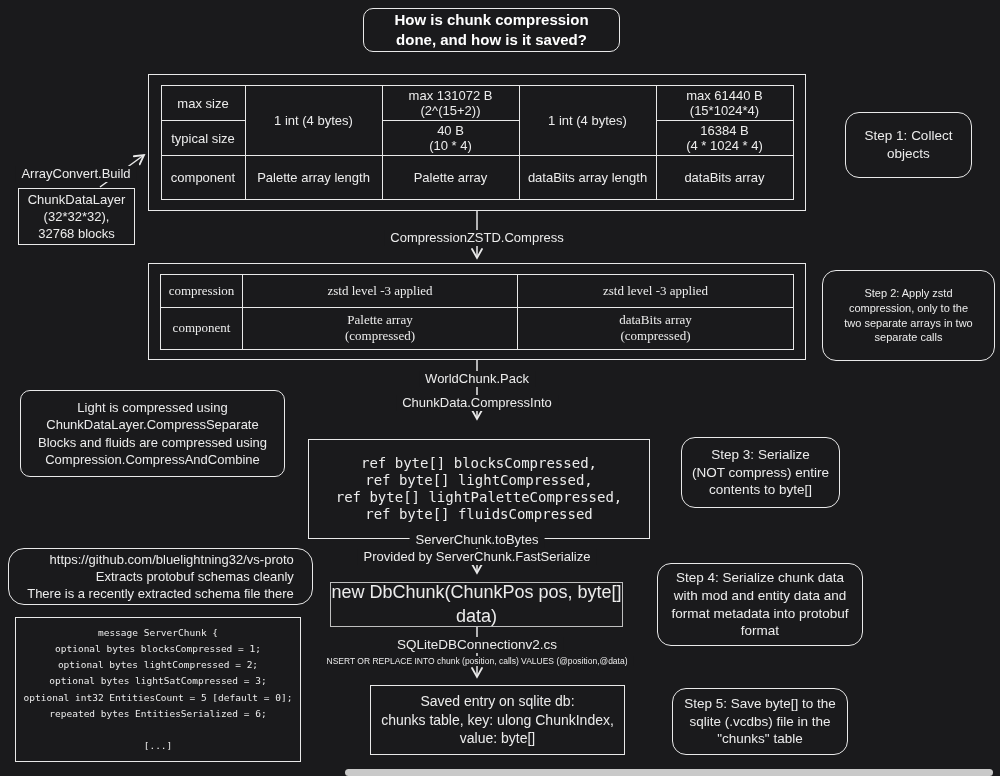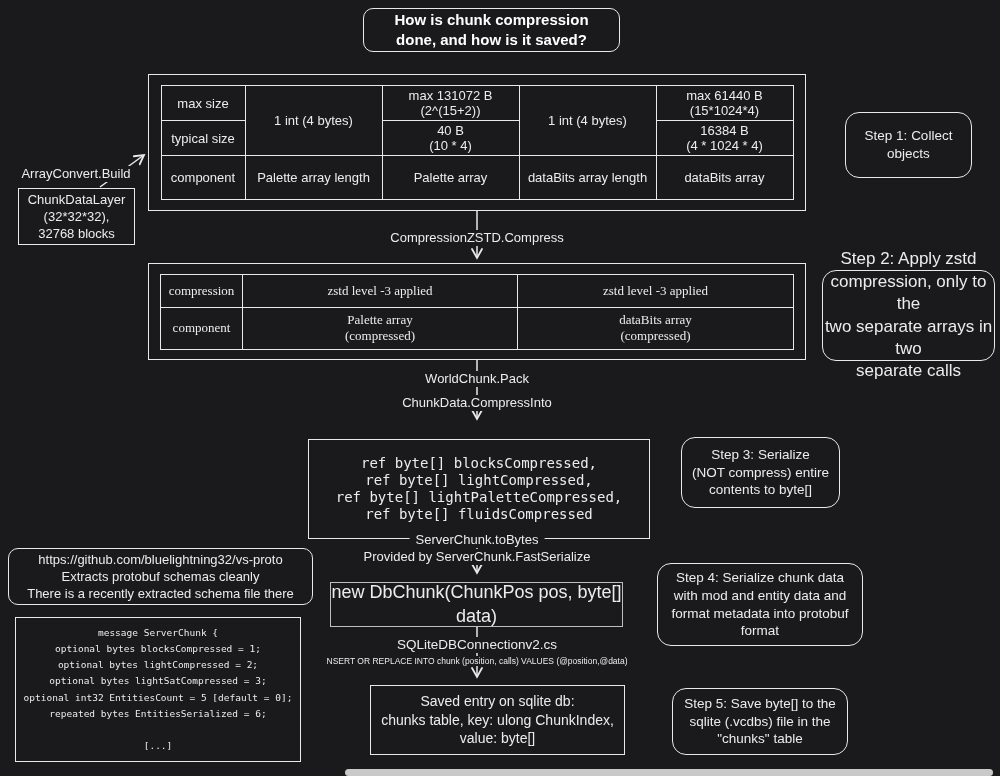--- a/index.html
+++ b/index.html
@@ -131,42 +131,46 @@
         <td>component</td>
         <td>Palette array
 (compressed)</td>
         <td>dataBits array
 (compressed)</td>
       </tr>
     </tbody>
       </table>
   </div>
 
-  <div class="box rounded ml" style="left:822px;top:270px;width:173px;height:91px;font-size:17px;">Step 2: Apply zstd
+  <div class="box rounded ml" style="left:822px;top:270px;width:173px;height:91px;font-size:11px;">Step 2: Apply zstd
 compression, only to the
 two separate arrays in two
 separate calls</div>
 
   <div class="lbl" style="left:477px;top:371px;">WorldChunk.Pack</div>
   <div class="lbl" style="left:477px;top:395px;">ChunkData.CompressInto</div>
 
+  <div class="box rounded ml" style="left:20px;top:390px;width:265px;height:87px;border-radius:10px;">Light is compressed using
+ChunkDataLayer.CompressSeparate
+Blocks and fluids are compressed using
+Compression.CompressAndCombine</div>
 
   <div class="box ml mono" style="left:308px;top:423px;width:342px;height:100px;border-width:1px;font-size:14px;line-height:1.22;margin-top:16px;">ref byte[] blocksCompressed,
 ref byte[] lightCompressed,
 ref byte[] lightPaletteCompressed,
 ref byte[] fluidsCompressed</div>
 
   <div class="box rounded ml" style="left:681px;top:437px;width:159px;height:71px;font-size:13.5px;">Step 3: Serialize
 (NOT compress) entire
 contents to byte[]</div>
 
   <div class="lbl" style="left:477px;top:532px;">ServerChunk.toBytes</div>
   <div class="lbl" style="left:477px;top:549px;">Provided by ServerChunk.FastSerialize</div>
 
-  <div class="box rounded ml" style="left:8px;top:548px;width:305px;height:57px;border-radius:10px;">https://github.com/bluelightning32/vs-proto
+  <div class="box rounded ml" style="left:8px;top:548px;width:305px;height:57px;border-radius:16px;text-align:right;">https://github.com/bluelightning32/vs-proto
 Extracts protobuf schemas cleanly
 There is a recently extracted schema file there</div>
 
   <div class="box" style="left:330px;top:582px;width:293px;height:45px;border:1px solid #bfbfbf;font-size:18px;">new DbChunk(ChunkPos pos, byte[] data)</div>
 
   <div class="box rounded ml" style="left:657px;top:563px;width:206px;height:83px;font-size:13.5px;">Step 4: Serialize chunk data
 with mod and entity data and
 format metadata into protobuf
 format</div>
 

